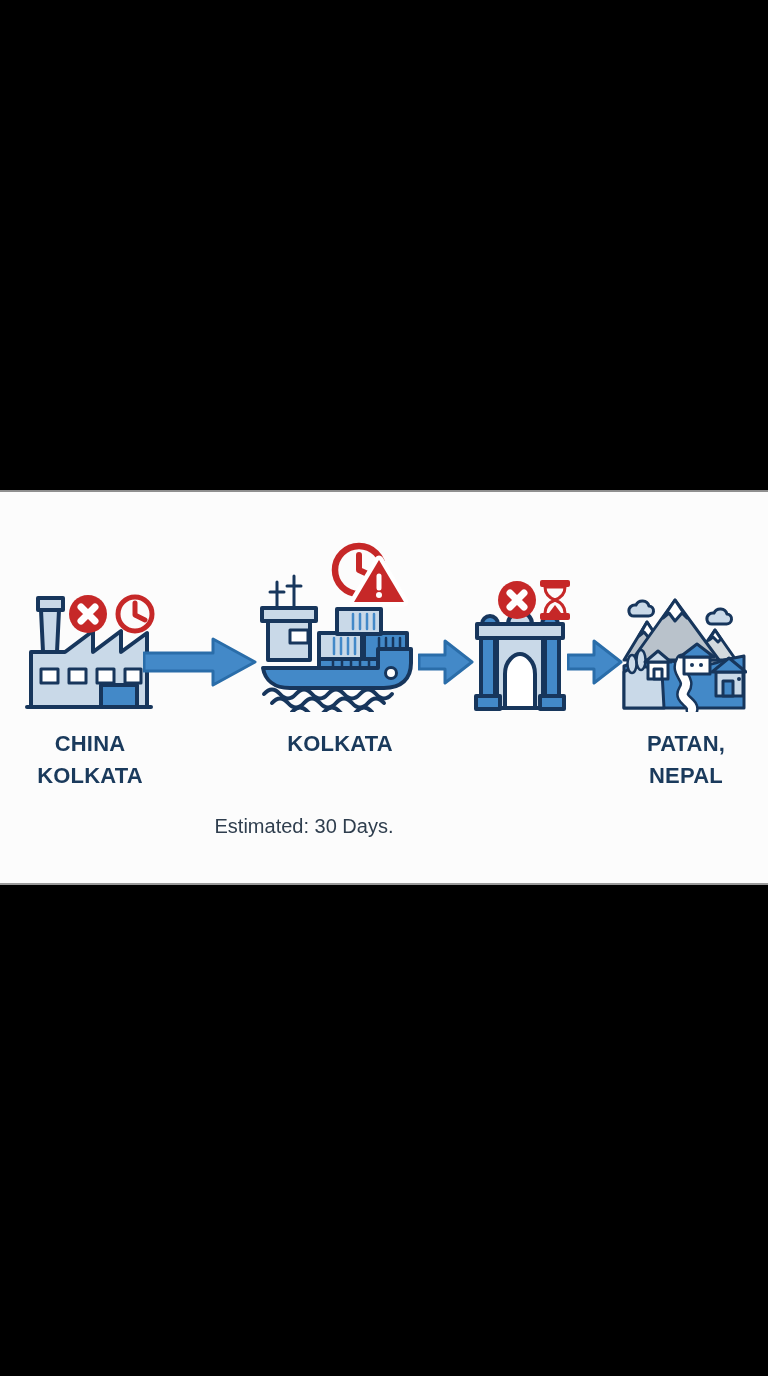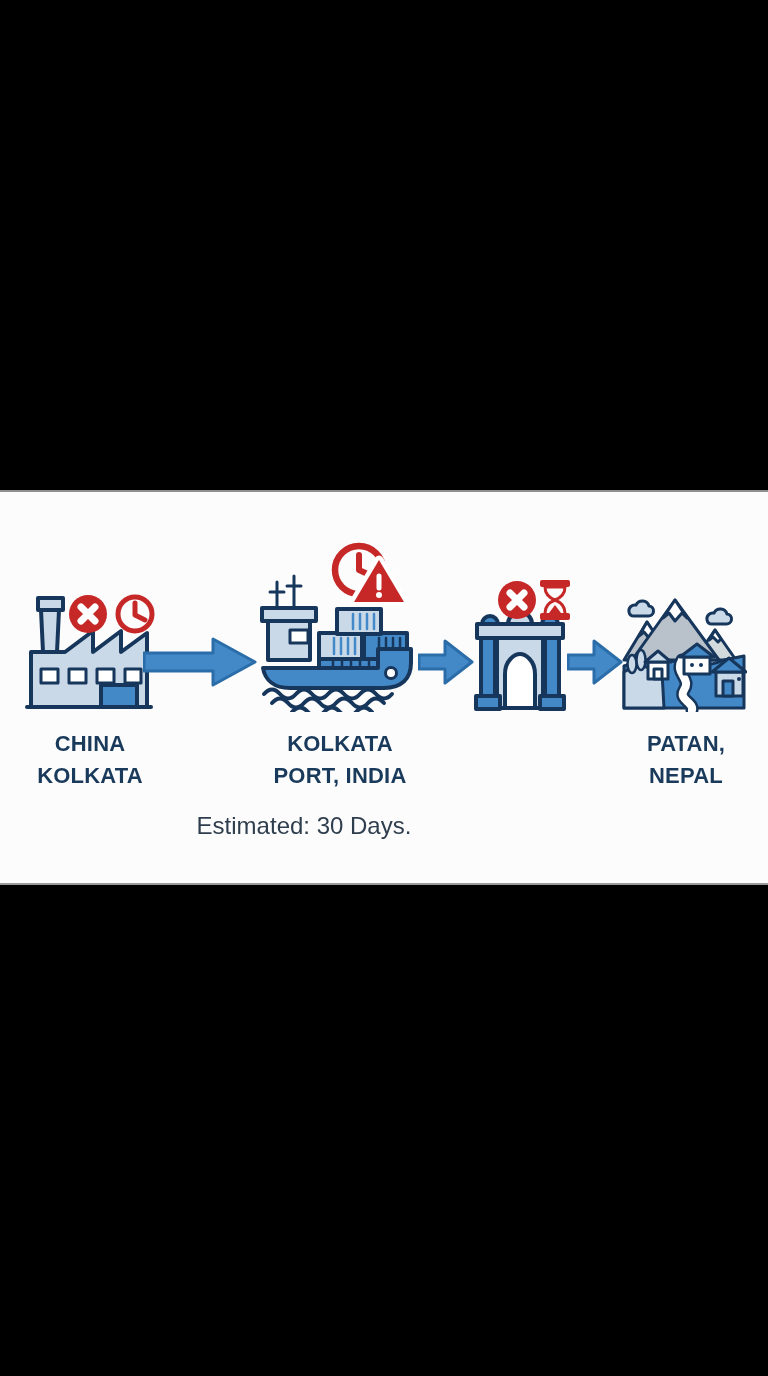--- a/index.html
+++ b/index.html
@@ -2,21 +2,21 @@
 <html style="--navy: #17365c; --blue: #4389c8; --blue-dark: #2a6da9; --light: #c9d9e8; --gray: #b9c2cb; --gray-light: #d3dade; --red: #c62828; --label: #1a3a5c; --note: #2f3e4e; --band-bg: #fcfcfc; --bar-bg: #000000;"><head>
 <meta charset="utf-8">
 <style>
   html,body{margin:0;padding:0;background:#000;}
   #screen{position:relative;width:768px;height:1376px;background:var(--bar-bg,#000);overflow:hidden;font-family:"Liberation Sans",sans-serif;}
   #band{position:absolute;left:0;top:490px;width:768px;height:395px;background:var(--band-bg,#fcfcfc);
         border-top:2px solid #8f8f8f;border-bottom:2px solid #9a9a9a;box-sizing:border-box;}
   .abs{position:absolute;}
   .station-label{position:absolute;text-align:center;font-weight:700;font-size:22px;line-height:32px;
         color:var(--label,#1a3a5c);letter-spacing:0.2px;}
-  #note{position:absolute;left:0;top:318px;width:608px;text-align:center;font-size:24px;line-height:32px;
+  #note{position:absolute;left:0;top:318px;width:608px;text-align:center;font-size:20px;line-height:32px;
         color:var(--note,#2f3e4e);}
   
   .fn{fill:var(--navy)} .fb{fill:var(--blue)} .fl{fill:var(--light)} .fw{fill:#fff} .fr{fill:var(--red)}
   .fg{fill:var(--gray)} .fg2{fill:var(--gray-light)} .nf{fill:none}
   .sn{stroke:var(--navy);stroke-width:4;stroke-linejoin:round;stroke-linecap:round}
   .sn3{stroke:var(--navy);stroke-width:3;stroke-linejoin:round;stroke-linecap:round}
   .sn2{stroke:var(--navy);stroke-width:2.5;stroke-linejoin:round;stroke-linecap:round}
   .sr{stroke:var(--red);stroke-linejoin:round;stroke-linecap:round;fill:none}
   .sw{stroke:#fff;stroke-linejoin:round;stroke-linecap:round}
   .arrow{fill:var(--blue);stroke:var(--blue-dark);stroke-width:3;stroke-linejoin:round;}
@@ -99,21 +99,20 @@
       </g>
       <g>
         <path class="fr sw" style="stroke-width:9" d="M121,18 L146,60 L96,60 Z"></path>
         <path class="fr" d="M121,18 L146,60 L96,60 Z"></path>
         <path class="sw" style="stroke-width:5" d="M121,34 L121,46"></path>
         <circle class="fw" cx="121" cy="53" r="3"></circle>
       </g>
     </svg>
     <div class="station-label" style="left:230px;top:236px;width:220px;">
       <div>KOLKATA</div>
-      <div>PORT, INDIA</div>
     </div>
 
     <svg class="abs" style="left:418px;top:147px" width="56" height="46" viewBox="0 0 56 46">
       <polygon class="arrow" points="1,16 27,16 27,2 54,23 27,44 27,30 1,30"></polygon>
     </svg>
 
     <svg class="abs" style="left:470px;top:85px" width="105" height="135" viewBox="0 0 105 135">
 
       <path class="fb sn" d="M12,47 a8,8 0 0 1 16,0 Z"></path>
       <path class="fl sn" d="M38,47 a12,12 0 0 1 24,0 Z"></path>

